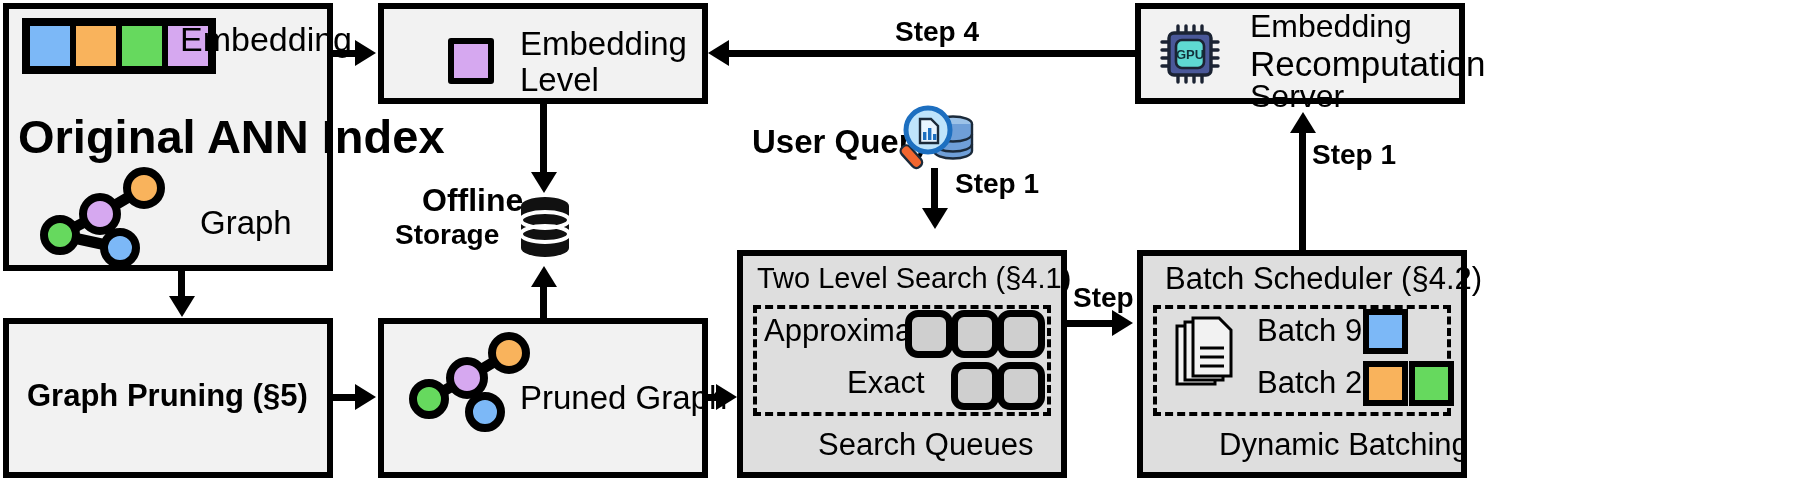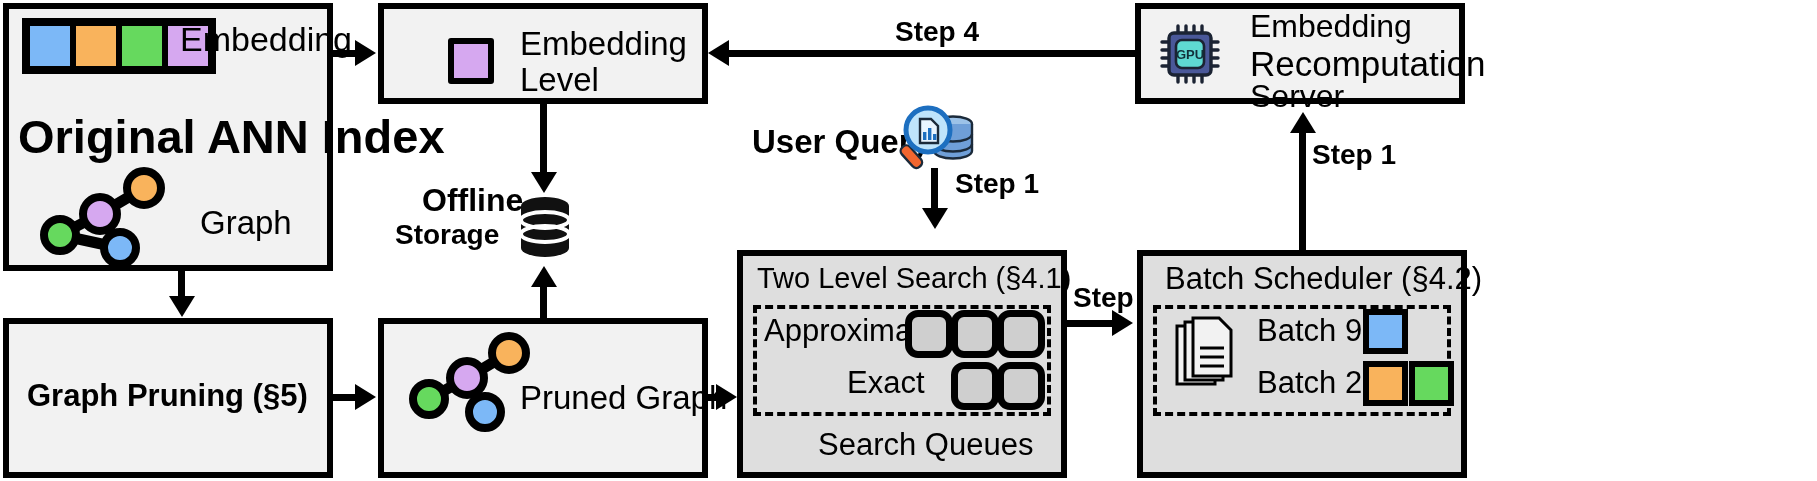--- a/index.html
+++ b/index.html
@@ -190,20 +190,21 @@
     </svg>
   </div>
 
   <div class="lbl" style="left:1257px;top:314px;font-size:31px;">Batch 9</div>
   <div class="swatch" style="left:1363px;top:309px;width:45px;height:45px;background:#7cb8f7;"></div>
 
   <div class="lbl" style="left:1257px;top:366px;font-size:31px;">Batch 2</div>
   <div class="swatch" style="left:1363px;top:361px;width:45px;height:45px;background:#f9b35c;"></div>
   <div class="swatch" style="left:1409px;top:361px;width:45px;height:45px;background:#66d95e;"></div>
 
+  <div class="lbl" style="left:1219px;top:428px;font-size:31px;">Dynamic Batching</div>
 
   <div class="vline" style="left:1299px;top:130px;height:120px;"></div>
   <div class="ah-u" style="left:1290px;top:112px;"></div>
   <div class="lbl bold" style="left:1312px;top:139px;font-size:28px;">Step 1</div>
 
   <div class="box" style="left:1135px;top:3px;width:330px;height:101px;"></div>
 
   <div class="icn" style="left:1160px;top:24px;">
     <svg width="64" height="60" viewBox="0 0 64 60">
       <g stroke="#1b2333" stroke-width="3.4" stroke-linecap="round">

